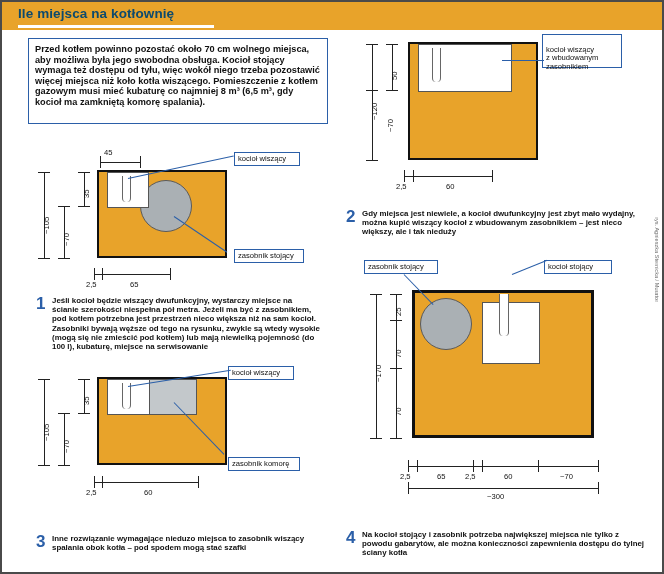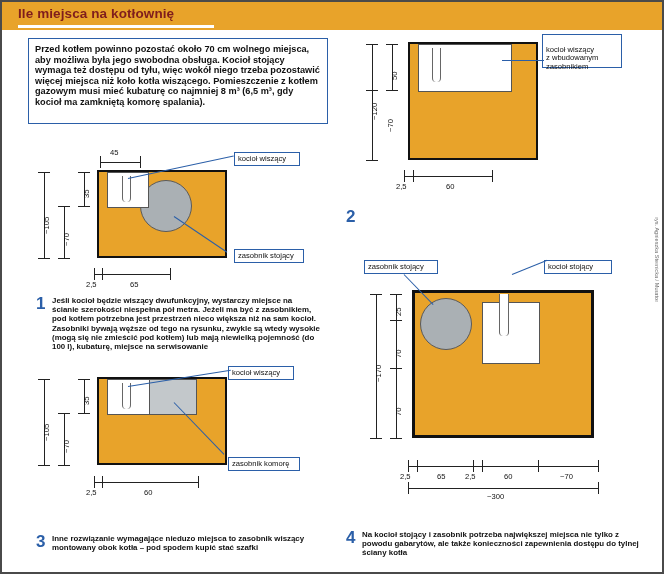--- a/index.html
+++ b/index.html
@@ -17,21 +17,21 @@
     border:2px solid #4a4a4a;
     background:#ffffff;
   }
   
   .hdr{
     position:absolute;left:0;top:0;width:660px;height:28px;
     background:#e8a32a;
   }
   .hdr-title{
     position:absolute;left:16px;top:4px;
-    font-size:13.5px;font-weight:bold;color:#7f1d1d;
+    font-size:13.5px;font-weight:bold;color:#0c4a6e;
     letter-spacing:0.1px;
   }
   .hdr-underline{
     position:absolute;left:16px;top:23px;width:196px;height:3px;background:#ffffff;
   }
   
   .intro{
     position:absolute;left:26px;top:36px;width:300px;height:86px;
     border:1.5px solid #2b5fa8;
     background:#ffffff;
@@ -100,21 +100,21 @@
 
     <div class="tank-circle" style="left:138px;top:178px;width:50px;height:50px;"></div>
 
     <div class="boiler-white" style="left:105px;top:170px;width:40px;height:34px;"></div>
 
     <div class="pipe" style="left:120px;top:174px;width:7px;height:26px;border-radius:0 0 4px 4px;"></div>
 
     <div class="dimline" style="left:98px;top:160px;width:40px;height:1px;"></div>
     <div class="tick" style="left:98px;top:154px;width:1px;height:12px;"></div>
     <div class="tick" style="left:138px;top:154px;width:1px;height:12px;"></div>
-    <div class="dimtext" style="left:108px;top:146px;text-align:center;">45</div>
+    <div class="dimtext" style="left:102px;top:146px;text-align:center;">45</div>
 
     <div class="dimline" style="left:82px;top:170px;width:1px;height:34px;"></div>
     <div class="tick" style="left:76px;top:170px;width:12px;height:1px;"></div>
     <div class="tick" style="left:76px;top:204px;width:12px;height:1px;"></div>
     <div class="dimtext vert" style="left:80px;top:196px;">35</div>
 
     <div class="dimline" style="left:62px;top:204px;width:1px;height:52px;"></div>
     <div class="tick" style="left:56px;top:204px;width:12px;height:1px;"></div>
     <div class="tick" style="left:56px;top:256px;width:12px;height:1px;"></div>
     <div class="dimtext vert" style="left:60px;top:244px;">~70</div>
@@ -177,20 +177,21 @@
     <div class="dimtext" style="left:114px;top:180px;">60</div>
 
     <div class="callout" style="left:210px;top:32px;width:80px;height:34px;white-space:pre-line;">
       <span>kocioł wiszący
 z wbudowanym
 zasobnikiem</span>
     </div>
     <div class="leader" style="left:170px;top:58px;width:42px;"></div>
 
     <div class="cap-num" style="left:14px;top:205px;">2</div>
+    <div class="cap-txt" style="left:30px;top:207px;width:288px;">Gdy miejsca jest niewiele, a kocioł dwufunkcyjny jest zbyt mało wydajny, można kupić wiszący kocioł z wbudowanym zasobnikiem – jest nieco większy, ale i tak nieduży</div>
   </div>
 
   <div class="panel" style="left:0;top:340px;width:330px;height:234px;">
     <div class="wall" style="left:95px;top:35px;width:130px;height:88px;"></div>
     <div class="thickline" style="left:95px;top:35px;width:130px;height:2px;"></div>
     <div class="thickline" style="left:95px;top:35px;width:2px;height:88px;"></div>
     <div class="thickline" style="left:95px;top:121px;width:130px;height:2px;"></div>
     <div class="thickline" style="left:223px;top:35px;width:2px;height:88px;"></div>
 
     <div class="boiler-white" style="left:105px;top:37px;width:42px;height:34px;"></div>
@@ -223,21 +224,21 @@
       <span>kocioł wiszący</span>
     </div>
     <div class="leader" style="left:126px;top:44px;width:104px;transform:rotate(-9deg);"></div>
 
     <div class="callout" style="left:226px;top:115px;width:72px;height:14px;">
       <span>zasobnik komorę</span>
     </div>
     <div class="leader" style="left:172px;top:60px;width:72px;transform:rotate(46deg);"></div>
 
     <div class="cap-num" style="left:34px;top:190px;">3</div>
-    <div class="cap-txt" style="left:50px;top:192px;width:268px;">Inne rozwiązanie wymagające nieduzo miejsca to zasobnik wiszący montowany obok kotła – pod spodem kupić stać szafki</div>
+    <div class="cap-txt" style="left:50px;top:192px;width:268px;">Inne rozwiązanie wymagające nieduzo miejsca to zasobnik wiszący spalania obok kotła – pod spodem mogą stać szafki</div>
   </div>
 
   <div class="panel" style="left:330px;top:250px;width:330px;height:324px;">
     <div class="wall" style="left:80px;top:38px;width:182px;height:148px;"></div>
     <div class="thickline" style="left:80px;top:38px;width:182px;height:3px;"></div>
     <div class="thickline" style="left:80px;top:38px;width:3px;height:148px;"></div>
     <div class="thickline" style="left:80px;top:183px;width:182px;height:3px;"></div>
     <div class="thickline" style="left:259px;top:38px;width:3px;height:148px;"></div>
 
     <div class="tank-circle" style="left:88px;top:46px;width:50px;height:50px;"></div>
@@ -284,18 +285,18 @@
       <span>zasobnik stojący</span>
     </div>
     <div class="leader" style="left:72px;top:22px;width:42px;transform:rotate(46deg);"></div>
 
     <div class="callout" style="left:212px;top:8px;width:68px;height:14px;">
       <span>kocioł stojący</span>
     </div>
     <div class="leader" style="left:180px;top:22px;width:38px;transform:rotate(-22deg);"></div>
 
     <div class="cap-num" style="left:14px;top:276px;">4</div>
-    <div class="cap-txt" style="left:30px;top:278px;width:286px;">Na kocioł stojący i zasobnik potrzeba największej miejsca nie tylko z powodu gabarytów, ale także konieczności zapewnienia dostępu do tylnej ściany kotła</div>
+    <div class="cap-txt" style="left:30px;top:278px;width:286px;">Na kocioł stojący i zasobnik potrzeba największej miejsca nie tylko z powodu gabarytów, ale można konieczności zapewnienia dostępu do tylnej ściany kotła</div>
   </div>
 
   <div class="credit">rys. Agnieszka Sternicka / Murator</div>
 
 </div>
 
 </body></html>

